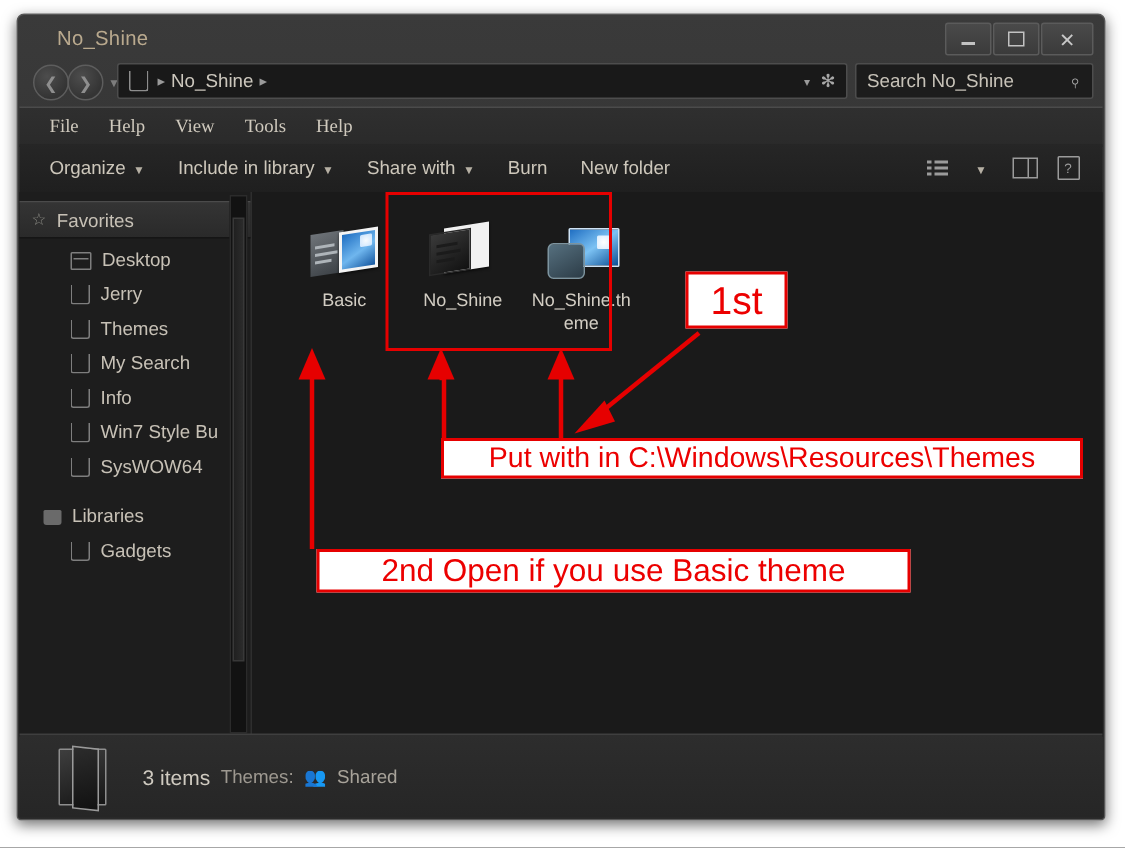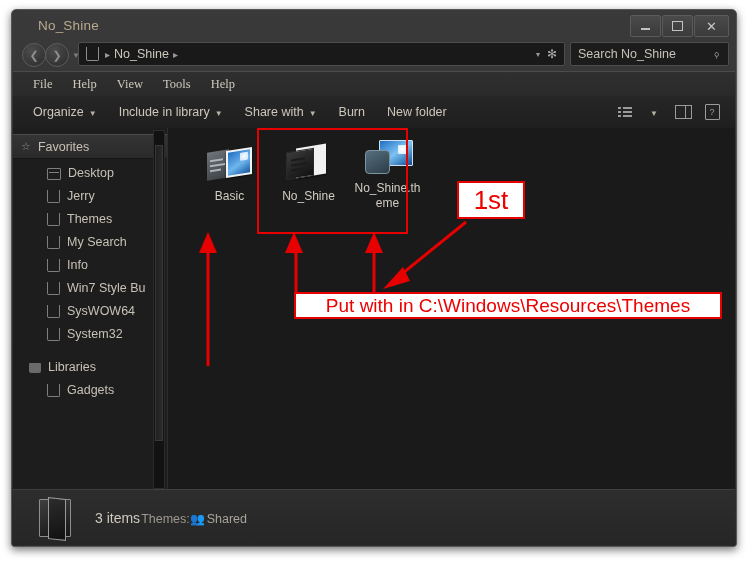--- a/index.html
+++ b/index.html
@@ -154,21 +154,21 @@
     background:linear-gradient(90deg,#202020,#2b2b2b);
     border:1px solid #383838;box-sizing:border-box;
   }
   .nav-thumb:after{
     content:"";position:absolute;left:3px;right:3px;top:47%;height:7px;
     background:#4d4d4d;border-radius:1px;
   }
 
   
   .file-pane{position:relative;flex:1;background:#1a1a1a;}
-  .file-grid{position:absolute;left:22px;top:0;display:flex;gap:0;align-items:center;}
+  .file-grid{position:absolute;left:22px;top:12px;display:flex;gap:0;}
   .file-cell{
     width:79px;display:flex;flex-direction:column;align-items:center;
     padding-top:4px;
   }
   .file-label{
     color:#d2cdc3;font-size:12px;line-height:15px;text-align:center;
     margin-top:5px;width:72px;word-break:break-all;
   }
   .icon-wrap{height:44px;display:flex;align-items:flex-end;justify-content:center;}
 
@@ -249,21 +249,21 @@
     width:30px;height:36px;margin-left:26px;
     background:linear-gradient(160deg,#3e3e3e,#161616);
     border:1px solid #8e8e8e;border-radius:1px;
     position:relative;
   }
   .st-bigicon:after{
     content:"";position:absolute;left:8px;top:-2px;width:16px;height:40px;
     background:linear-gradient(160deg,#2c2c2c,#111);
     border:1px solid #9a9a9a;transform:skewY(6deg);
   }
-  .st-text{margin-left:24px;display:flex;align-items:flex-end;gap:1px;}
+  .st-text{margin-left:24px;display:flex;align-items:center;gap:7px;}
   .st-items{color:#cfcac0;font-size:14px;}
   .st-label{color:#9d9890;font-size:12.5px;}
   .st-shareicon{color:#7c7c7c;font-size:12px;}
   .st-shared{color:#a8a39a;font-size:12.5px;}
   .anno-box{
     position:absolute;background:#ffffff;border:2px solid #e60000;
     color:#ec0000;font-family:"Liberation Sans", sans-serif;
     display:flex;align-items:center;justify-content:center;
     white-space:nowrap;box-sizing:border-box;
   }
@@ -403,24 +403,20 @@
           <span>Info</span>
         </div>
         <div class="nav-row child">
           <span class="ni ni-folder"></span>
           <span>Win7 Style Bu</span>
         </div>
         <div class="nav-row child">
           <span class="ni ni-folder"></span>
           <span>SysWOW64</span>
         </div>
-        <div class="nav-row child">
-          <span class="ni ni-folder"></span>
-          <span>System32</span>
-        </div>
         <div class="nav-row group">
           <span class="ni ni-lib"></span>
           <span>Libraries</span>
         </div>
 
         <div class="nav-row child">
           <span class="ni ni-folder"></span>
           <span>Gadgets</span>
         </div>
 
@@ -504,14 +500,15 @@
 
     <path d="M374,292 L374,252" stroke="#e60000" stroke-width="3" fill="none"></path>
     <polygon points="374,232 365,253 383,253" fill="#e60000"></polygon>
 
     <path d="M466,222 L398,277" stroke="#e60000" stroke-width="3" fill="none"></path>
     <polygon points="383,289 410,281 403,267" fill="#e60000"></polygon>
   </svg>
 
   <div class="anno-box" id="anno-1st">1st</div>
   <div class="anno-box" id="anno-put">Put with in C:\Windows\Resources\Themes</div>
+  <div class="anno-box" id="anno-2nd">2nd Open if you use Basic theme</div>
 
 </div>
 
 </body></html>

